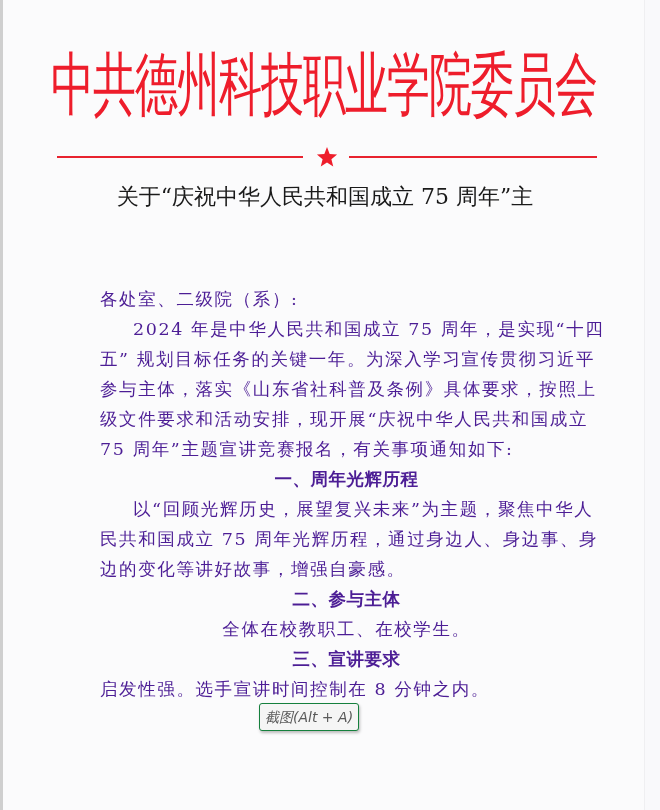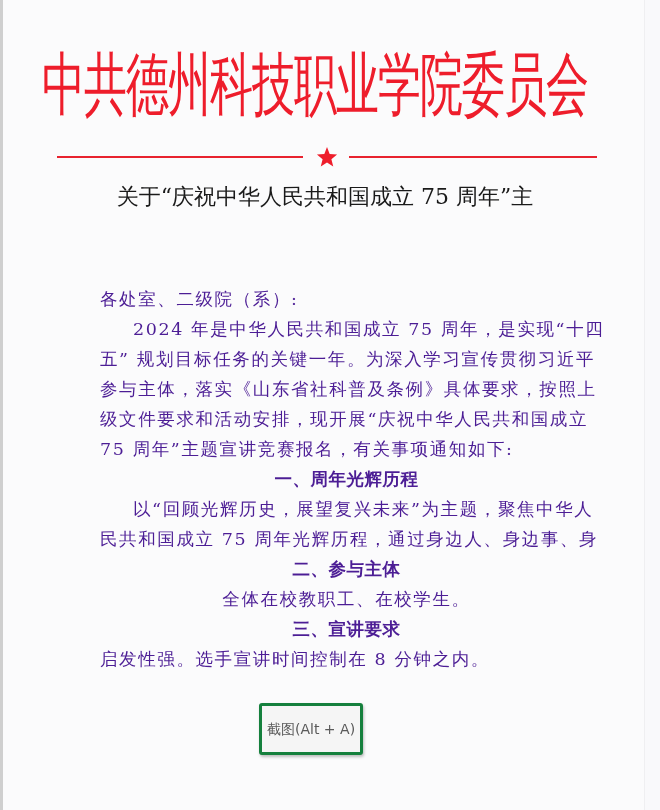--- a/index.html
+++ b/index.html
@@ -16,21 +16,21 @@
     .page {
       position: absolute; left: 3px; top: 0; width: 641px; height: 810px;
       background: #fbfbfc;
     }
     .right-strip {
       position: absolute; left: 644px; top: 0; width: 16px; height: 810px;
       background: #f9f9fb; border-left: 1px solid #efeff1;
     }
     .masthead {
       position: absolute; left: 60px; top: 44px; width: 528px; height: 80px;
-      display: flex; justify-content: flex-end; align-items: center;
+      display: flex; justify-content: center; align-items: center;
     }
     .masthead-text {
       color: #ee1d2b; font-family: "DejaVu Serif", serif; font-weight: normal;
       font-size: 43px; letter-spacing: -1px; line-height: 1;
       transform: scaleY(1.6); transform-origin: center; white-space: nowrap;
     }
     .rule {
       position: absolute; top: 156px; height: 2px; background: #e8232f;
     }
     .rule-left { left: 57px; width: 246px; }
@@ -45,24 +45,24 @@
     }
     .body-text {
       position: absolute; left: 100px; top: 284px; width: 460px;
       font-size: 17.5px; line-height: 30px; color: #4c1d95;
     }
     .line { white-space: nowrap; height: 30px; letter-spacing: 1.6px; }
     .indent { padding-left: 33px; text-align: center; }
     .heading { font-family: "DejaVu Sans", sans-serif; font-weight: bold; letter-spacing: 0.5px; }
     .tooltip {
       position: absolute; left: 259px; top: 703px;
-      background: #f5f5f5; border: 3px solid #15803d; border-radius: 3px;
+      background: #f5f5f5; border: 1px solid #15803d; border-radius: 3px;
       box-shadow: 1px 2px 3px rgba(0,0,0,0.25);
-      padding: 12px 5px; font-family: "DejaVu Sans", sans-serif; font-size: 14px;
-      color: #5a5a5a; line-height: 22px; white-space: nowrap;
+      padding: 2px 5px; font-family: "DejaVu Sans", sans-serif; font-size: 14px;
+      color: #5a5a5a; line-height: 22px; white-space: nowrap; font-style: italic;
     }
   </style>
 </head>
 <body>
 
 <div class="left-border"></div>
 <div class="page"></div>
 <div class="right-strip"></div>
 
 <div class="masthead">
@@ -84,20 +84,21 @@
 
   <div class="line indent">2024 年是中华人民共和国成立 75 周年，是实现“十四</div>
   <div class="line">五” 规划目标任务的关键一年。为深入学习宣传贯彻习近平</div>
   <div class="line">参与主体，落实《山东省社科普及条例》具体要求，按照上</div>
   <div class="line">级文件要求和活动安排，现开展“庆祝中华人民共和国成立</div>
   <div class="line">75 周年”主题宣讲竞赛报名，有关事项通知如下:</div>
 
   <div class="line indent heading">一、周年光辉历程</div>
   <div class="line indent">以“回顾光辉历史，展望复兴未来”为主题，聚焦中华人</div>
   <div class="line">民共和国成立 75 周年光辉历程，通过身边人、身边事、身</div>
+  <div class="line">边的变化等讲好故事，增强自豪感。</div>
 
   <div class="line indent heading">二、参与主体</div>
   <div class="line indent">全体在校教职工、在校学生。</div>
 
   <div class="line indent heading">三、宣讲要求</div>
   <div class="line">启发性强。选手宣讲时间控制在 8 分钟之内。</div>
 
 </div>
 
 <div class="tooltip">截图(Alt + A)</div>

